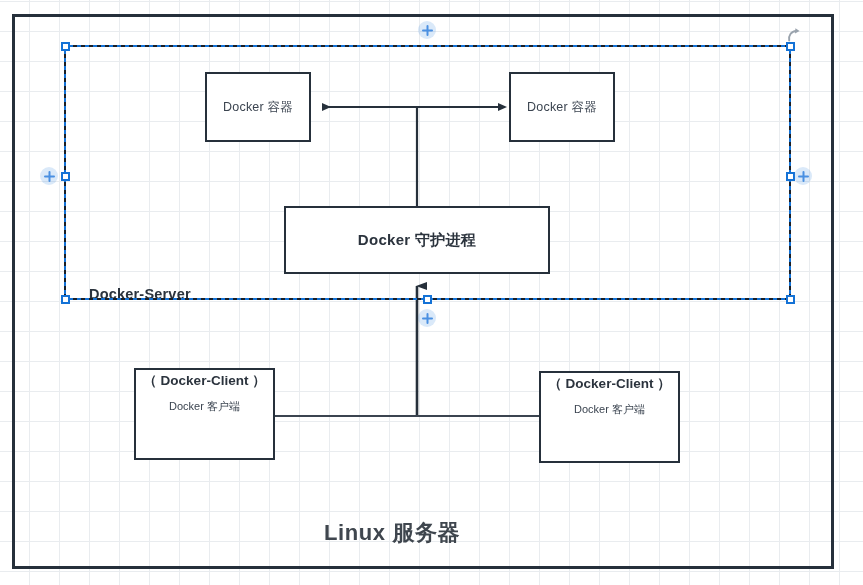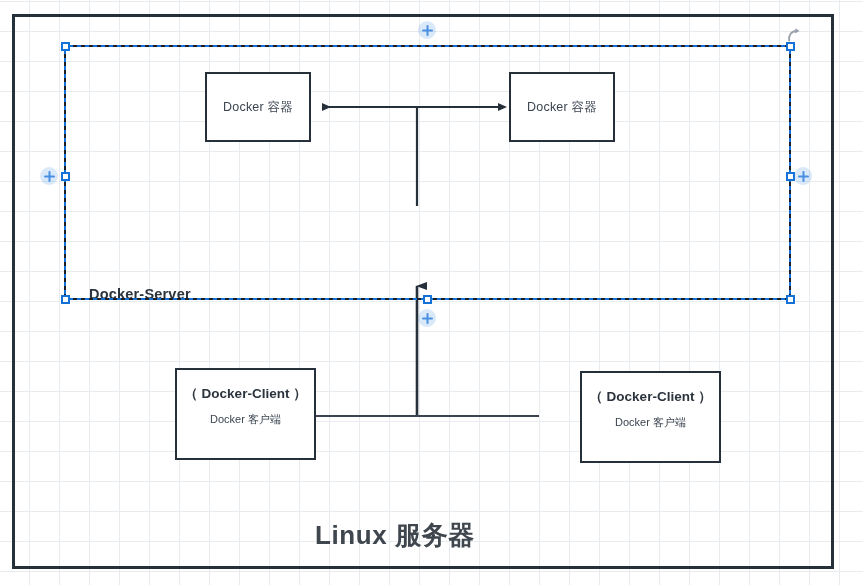--- a/index.html
+++ b/index.html
@@ -70,22 +70,21 @@
     font-weight: bold;
     color: #2b333d;
     letter-spacing: .3px;
     white-space: nowrap;
   }
 
   .client-box {
     width: 141px;
     height: 92px;
     justify-content: flex-start;
-    padding-top: 15px;
-    margin-left: 41px;
+    padding-top: 2px;
   }
   .client-box.left  { left: 134px; top: 368px; }
   .client-box.right { left: 539px; top: 371px; }
 
   .client-title {
     font-size: 13.5px;
     font-weight: bold;
     color: #2b333d;
     white-space: nowrap;
     margin-bottom: 9px;
@@ -103,23 +102,23 @@
     top: 257px;
     font-size: 14.5px;
     font-weight: bold;
     color: #2b333d;
     letter-spacing: .2px;
     white-space: nowrap;
     margin-top: 29px;
   }
   .linux-label {
     position: absolute;
-    left: 315px;
+    left: 324px;
     top: 518px;
-    font-size: 26px;
+    font-size: 22px;
     font-weight: bold;
     color: #3f464e;
     letter-spacing: .6px;
     white-space: nowrap;
   }
 
   
   #wires {
     position: absolute;
     left: 0; top: 0;
@@ -230,20 +229,23 @@
   </svg>
 
   <div class="box container-box left">
     <span class="container-label">Docker 容器</span>
   </div>
 
   <div class="box container-box right">
     <span class="container-label">Docker 容器</span>
   </div>
 
+  <div class="box daemon-box">
+    <span class="daemon-label">Docker 守护进程</span>
+  </div>
 
   <div class="box client-box left">
     <span class="client-title">（ Docker-Client ）</span>
     <span class="client-sub">Docker 客户端</span>
   </div>
 
   <div class="box client-box right">
     <span class="client-title">（ Docker-Client ）</span>
     <span class="client-sub">Docker 客户端</span>
   </div>

